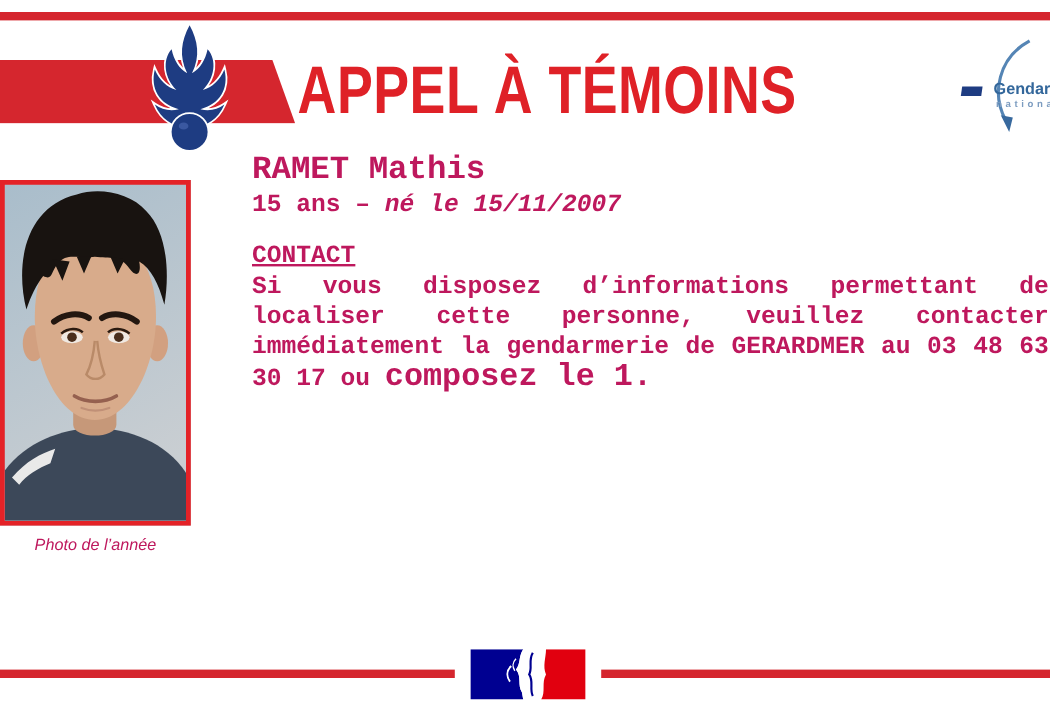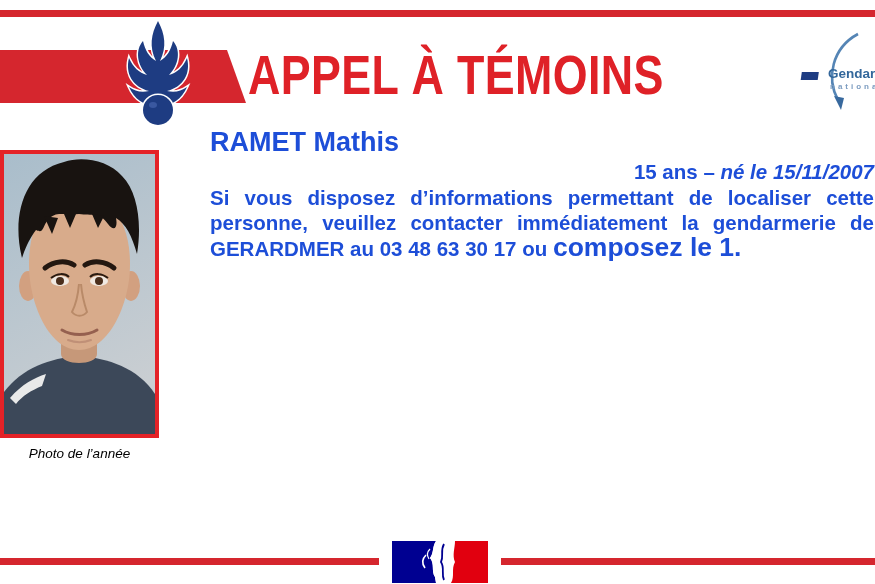--- a/index.html
+++ b/index.html
@@ -40,28 +40,28 @@
     color:#7c9cc0;letter-spacing:3px;white-space:nowrap;
   }
   
   .photo-frame{
     position:absolute;left:0;top:150px;width:159px;height:288px;
     border:4px solid #e42227;box-sizing:border-box;background:#b3c2cd;
   }
   .photo-frame svg{display:block;width:100%;height:100%;}
   .photo-caption{
     position:absolute;left:0;top:446px;width:159px;text-align:center;
-    font-style:italic;font-size:13.5px;color:#000000;
+    font-style:italic;font-size:13.5px;color:#be185d;
   }
   
   .content{
-    position:absolute;left:210px;top:128px;width:664px;color:#1d4ed8;
+    position:absolute;left:210px;top:128px;width:664px;color:#be185d;font-family:Liberation Mono, monospace;
   }
   .person-name{margin:0;font-size:27px;line-height:29px;font-weight:bold;}
-  .age-line{margin:3px 0 0;font-size:20.5px;line-height:24px;font-weight:bold;text-align:right;}
+  .age-line{margin:3px 0 0;font-size:20.5px;line-height:24px;font-weight:bold;}
   .age-line .birth{font-style:italic;}
   .para{
     margin:12px 0 0;font-size:20.5px;line-height:25px;font-weight:bold;
     text-align:justify;
   }
   .section-heading{
     margin:20px 0 0;font-size:20.5px;line-height:24px;font-weight:bold;
     text-decoration:underline;
   }
   .section-body{
@@ -173,20 +173,21 @@
   </svg>
 </div>
 <div class="photo-caption">Photo de l’année</div>
 
 <div class="content">
   <h1 class="person-name">RAMET Mathis</h1>
   <p class="age-line"><span>15 ans – </span><span class="birth">né le 15/11/2007</span></p>
 
 
 
+  <h2 class="section-heading contact-heading">CONTACT</h2>
   <p class="section-body contact-body"><span>Si vous disposez d’informations permettant de localiser cette personne, veuillez contacter immédiatement la gendarmerie de GERARDMER au 03 48 63 30 17 ou </span><span class="emphasis">composez le 1.</span></p>
 </div>
 
 <div class="footer-line"></div>
 <div class="footer-logo-wrap">
   <svg width="96" height="42" viewBox="0 0 96 42" aria-hidden="true">
 
     <path d="M0 0 H44 C40 6 42 12 38 17 C43 23 39 30 43 36 L44 42 H0 Z" fill="#000091"></path>
     <path d="M44 0 C40 6 42 12 38 17 C43 23 39 30 43 36 L44 42 H46 V0 Z" fill="#ffffff"></path>
     <path d="M34 14 C30 18 30 23 33 27" fill="none" stroke="#ffffff" stroke-width="1.6"></path>

